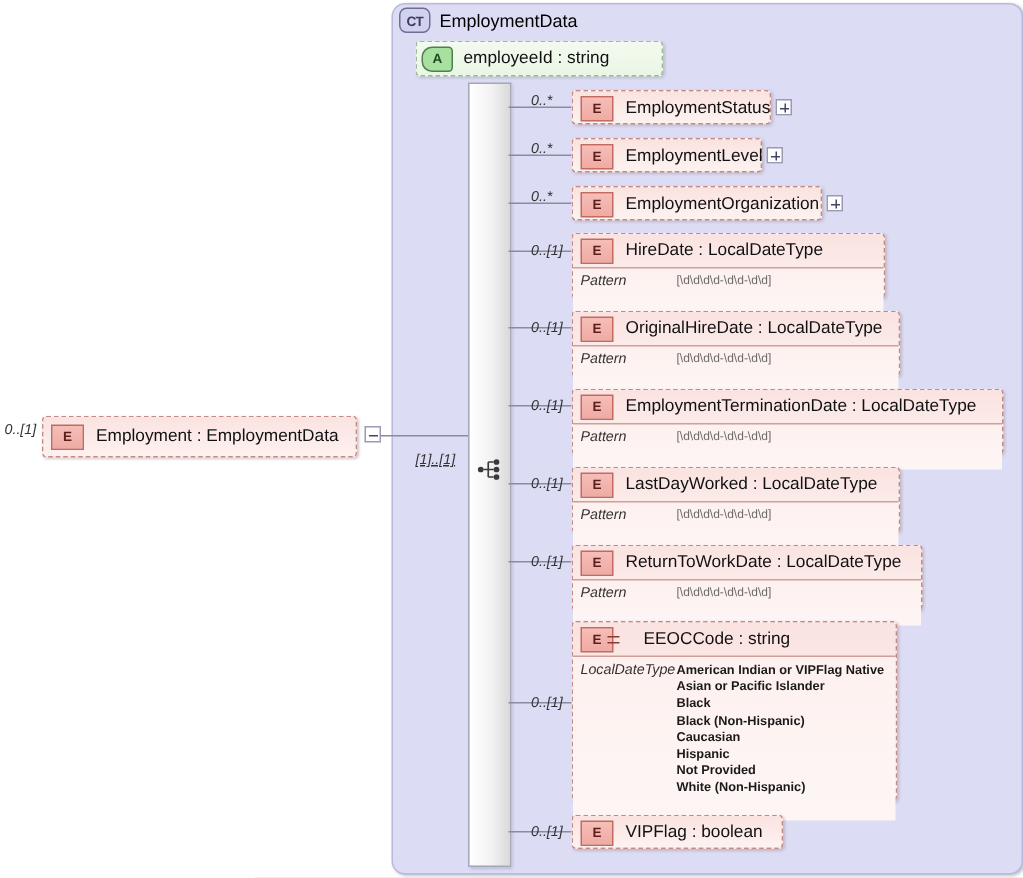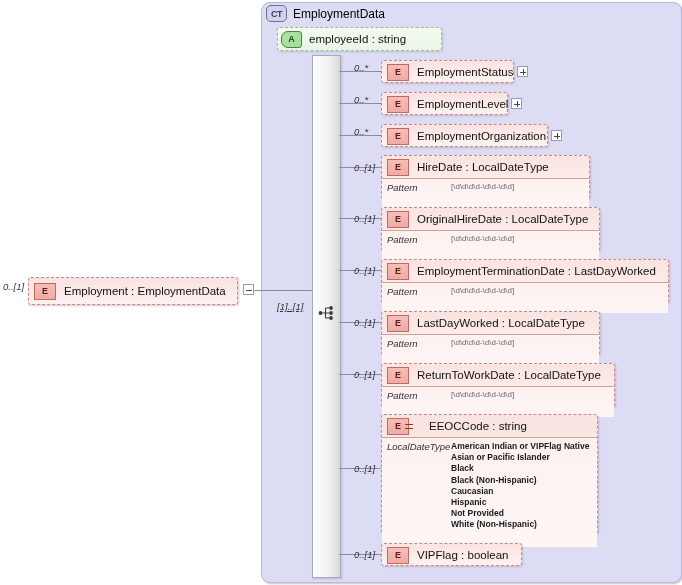--- a/index.html
+++ b/index.html
@@ -250,21 +250,21 @@
     <div class="facet">
       <span class="facet-label">Pattern</span>
       <span class="facet-val">[\d\d\d\d-\d\d-\d\d]</span>
     </div>
   </div>
 
   <div class="card" style="left:354px;top:265px;">0..[1]</div>
   <div class="el-box" style="left:381px;top:259px;width:288px;height:44px;">
     <div class="el-head">
       <span class="e-badge">E</span>
-      <span class="el-name">EmploymentTerminationDate : LastDayWorked</span>
+      <span class="el-name">EmploymentTerminationDate : LocalDateType</span>
     </div>
     <div class="facet">
       <span class="facet-label">Pattern</span>
       <span class="facet-val">[\d\d\d\d-\d\d-\d\d]</span>
     </div>
   </div>
 
   <div class="card" style="left:354px;top:317px;">0..[1]</div>
   <div class="el-box" style="left:381px;top:311px;width:219px;height:44px;">
     <div class="el-head">

